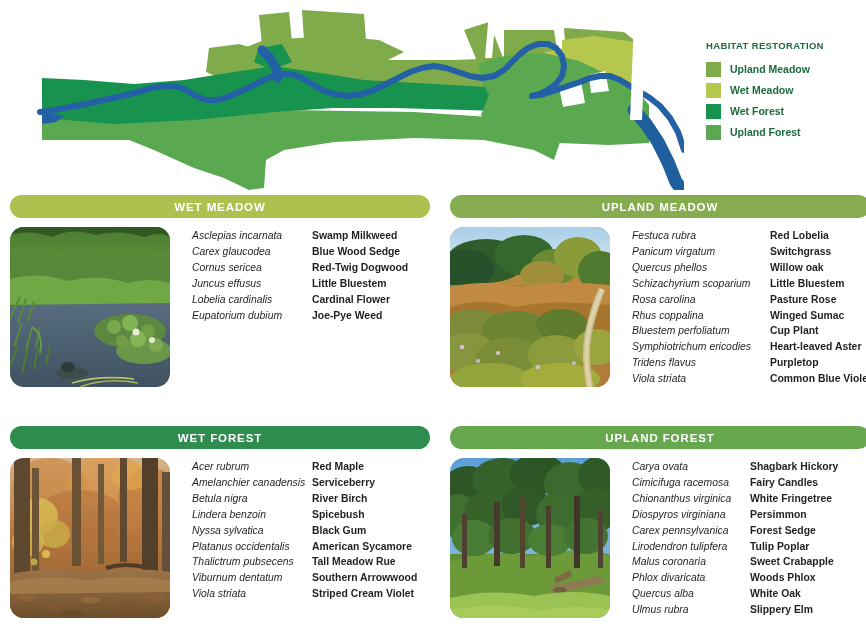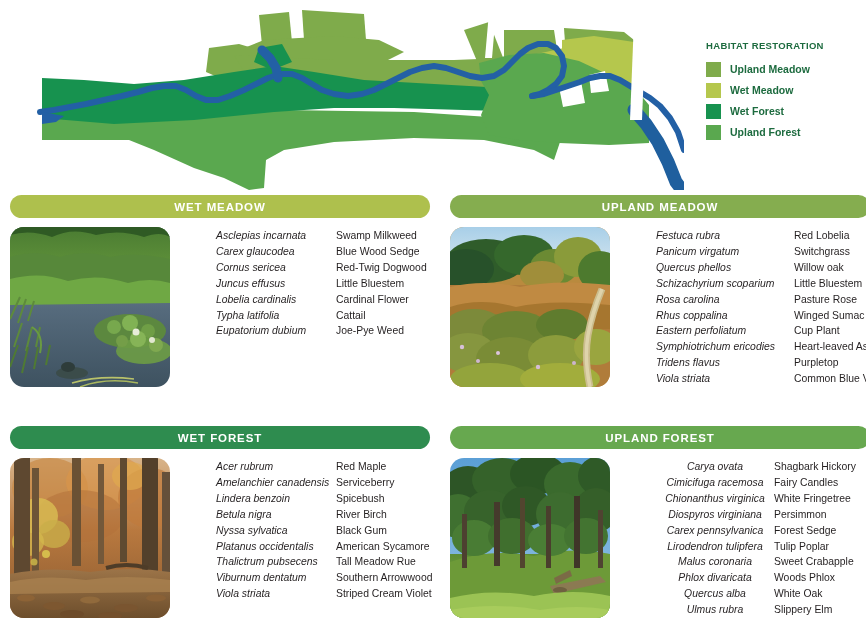--- a/index.html
+++ b/index.html
@@ -88,21 +88,20 @@
     letter-spacing: 0.9px;
     display: flex;
     align-items: center;
     justify-content: center;
     text-align: center;
   }
 
   .card-body {
     display: flex;
     margin-top: 9px;
-    gap: 24px;
   }
 
   .card-photo {
     width: 160px;
     height: 160px;
     flex: 0 0 160px;
     border-radius: 14px;
     overflow: hidden;
     position: relative;
   }
@@ -119,26 +118,27 @@
     line-height: 15.9px;
     color: #231f20;
     white-space: nowrap;
   }
   .plant-sci {
     font-style: italic;
     flex: 0 0 auto;
   }
   .plant-com {
     flex: 0 0 auto;
+    font-weight: bold;
   }
   
   .card[data-section="wet-meadow"]    .plant-sci { width: 120px; }
   .card[data-section="upland-meadow"] .plant-sci { width: 138px; }
   .card[data-section="wet-forest"]    .plant-sci { width: 120px; }
-  .card[data-section="upland-forest"] .plant-sci { width: 118px; text-align: center; }
+  .card[data-section="upland-forest"] .plant-sci { width: 118px; }
 </style>
 </head>
 <body>
 
 <div class="map-area">
   <svg class="map-svg" viewBox="0 0 650 190" preserveAspectRatio="none">
     <g>
       <path d="M8,80 L8,140 L95,140 L120,150 L160,168 L190,178 L215,190 L230,188 L232,160
                L250,150 L300,142 L380,138 L450,140 L500,150 L520,160 L530,130 L470,118
                L380,112 L250,110 L120,100 L60,88 Z" fill="#5aa84f"></path>
@@ -267,24 +267,20 @@
             <span class="plant-sci">Cornus sericea</span>
             <span class="plant-com">Red-Twig Dogwood</span>
           </div>
         <div class="plant-row">
             <span class="plant-sci">Juncus effusus</span>
             <span class="plant-com">Little Bluestem</span>
           </div>
         <div class="plant-row">
             <span class="plant-sci">Lobelia cardinalis</span>
             <span class="plant-com">Cardinal Flower</span>
-          </div>
-        <div class="plant-row">
-            <span class="plant-sci">Typha latifolia</span>
-            <span class="plant-com">Cattail</span>
           </div>
         <div class="plant-row">
             <span class="plant-sci">Eupatorium dubium</span>
             <span class="plant-com">Joe-Pye Weed</span>
           </div>
       </div>
     </div>
   </div>
 
   <div class="card col-right row-top" data-section="upland-meadow">
@@ -347,21 +343,21 @@
           </div>
         <div class="plant-row">
             <span class="plant-sci">Rosa carolina</span>
             <span class="plant-com">Pasture Rose</span>
           </div>
         <div class="plant-row">
             <span class="plant-sci">Rhus coppalina</span>
             <span class="plant-com">Winged Sumac</span>
           </div>
         <div class="plant-row">
-            <span class="plant-sci">Eastern perfoliatum</span>
+            <span class="plant-sci">Bluestem perfoliatum</span>
             <span class="plant-com">Cup Plant</span>
           </div>
         <div class="plant-row">
             <span class="plant-sci">Symphiotrichum ericodies</span>
             <span class="plant-com">Heart-leaved Aster</span>
           </div>
         <div class="plant-row">
             <span class="plant-sci">Tridens flavus</span>
             <span class="plant-com">Purpletop</span>
           </div>
@@ -422,26 +418,26 @@
       <div class="card-list">
         <div class="plant-row">
             <span class="plant-sci">Acer rubrum</span>
             <span class="plant-com">Red Maple</span>
           </div>
         <div class="plant-row">
             <span class="plant-sci">Amelanchier canadensis</span>
             <span class="plant-com">Serviceberry</span>
           </div>
         <div class="plant-row">
+            <span class="plant-sci">Betula nigra</span>
+            <span class="plant-com">River Birch</span>
+          </div>
+        <div class="plant-row">
             <span class="plant-sci">Lindera benzoin</span>
             <span class="plant-com">Spicebush</span>
-          </div>
-        <div class="plant-row">
-            <span class="plant-sci">Betula nigra</span>
-            <span class="plant-com">River Birch</span>
           </div>
         <div class="plant-row">
             <span class="plant-sci">Nyssa sylvatica</span>
             <span class="plant-com">Black Gum</span>
           </div>
         <div class="plant-row">
             <span class="plant-sci">Platanus occidentalis</span>
             <span class="plant-com">American Sycamore</span>
           </div>
         <div class="plant-row">

